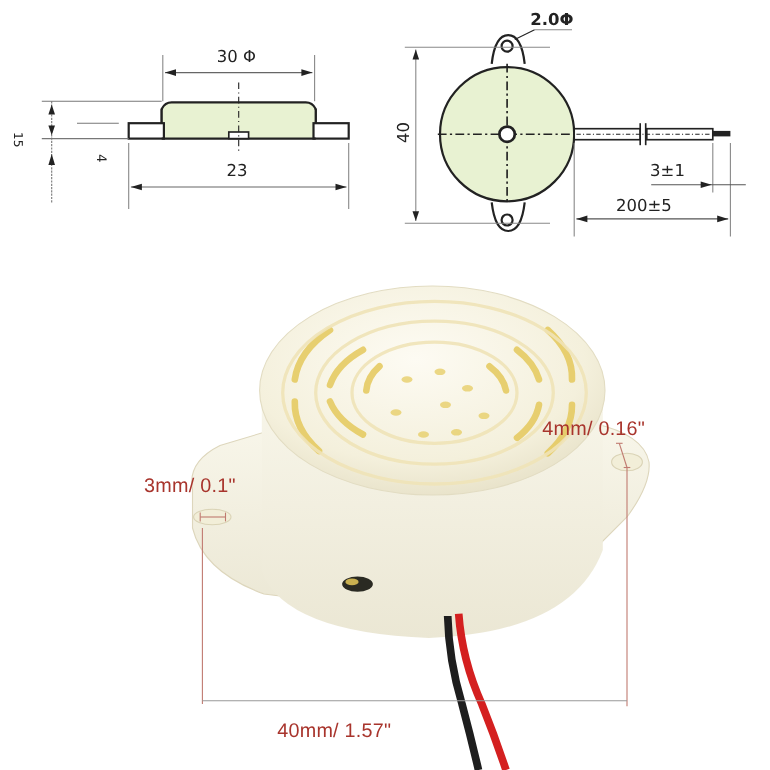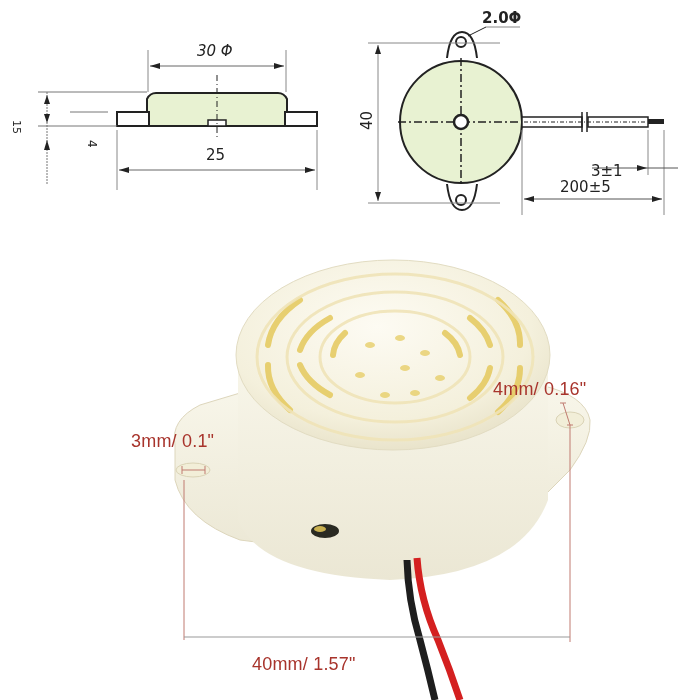--- a/index.html
+++ b/index.html
@@ -151,25 +151,25 @@
     <line x1="205" y1="466" x2="205" y2="474"></line>
     <line x1="184" y1="480" x2="184" y2="640"></line>
     <line x1="563" y1="403" x2="570" y2="425"></line>
     <line x1="560" y1="403" x2="566" y2="403"></line>
     <line x1="567" y1="425" x2="573" y2="425"></line>
     <line x1="570" y1="425" x2="570" y2="642"></line>
     <line x1="184" y1="637" x2="570" y2="637" stroke="#999"></line>
   </g>
 </svg>
 
-<div class="dim-text" style="left:197px; top:44px;font-style:italic;">30 Φ</div>
-<div class="dim-text" style="left:206px; top:148px;">25</div>
+<div class="dim-text" style="left:197px; top:44px;">30 Φ</div>
+<div class="dim-text" style="left:206px; top:148px;">23</div>
 <div class="dim-text" style="left:22px; top:120px; font-size:11px; transform:rotate(90deg); transform-origin:left top;">15</div>
 <div class="dim-text" style="left:98px; top:140px; font-size:12px; transform:rotate(90deg); transform-origin:left top;">4</div>
 
 <div class="dim-text" style="left:482px; top:11px;font-weight:bold;">2.0Φ</div>
 <div class="dim-text" style="left:360px; top:130px; transform:rotate(-90deg); transform-origin:left top;">40</div>
-<div class="dim-text" style="left:591px; top:164px;">3±1</div>
+<div class="dim-text" style="left:591px; top:148px;">3±1</div>
 <div class="dim-text" style="left:560px; top:180px;">200±5</div>
 
 <div class="red-label" style="left:131px; top:432px;">3mm/ 0.1"</div>
 <div class="red-label" style="left:493px; top:380px;">4mm/ 0.16"</div>
 <div class="red-label" style="left:252px; top:655px;">40mm/ 1.57"</div>
 
 </body></html>

